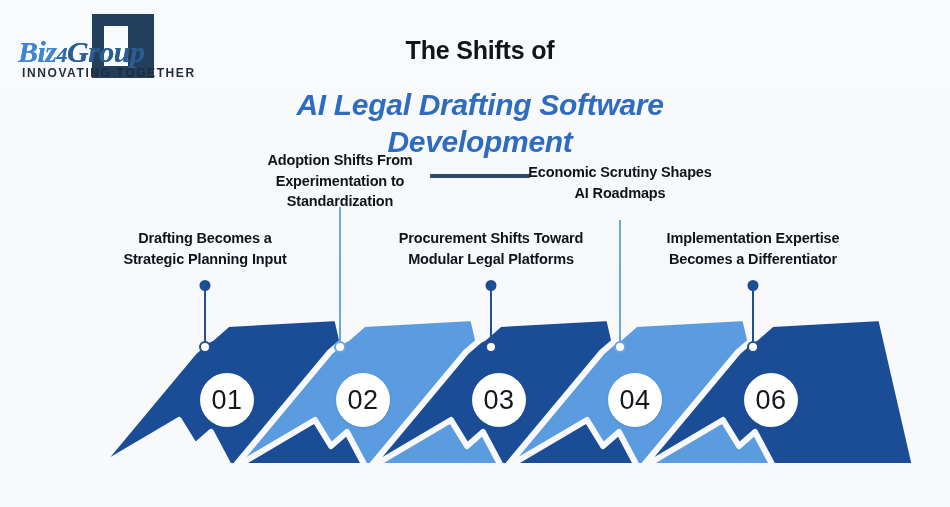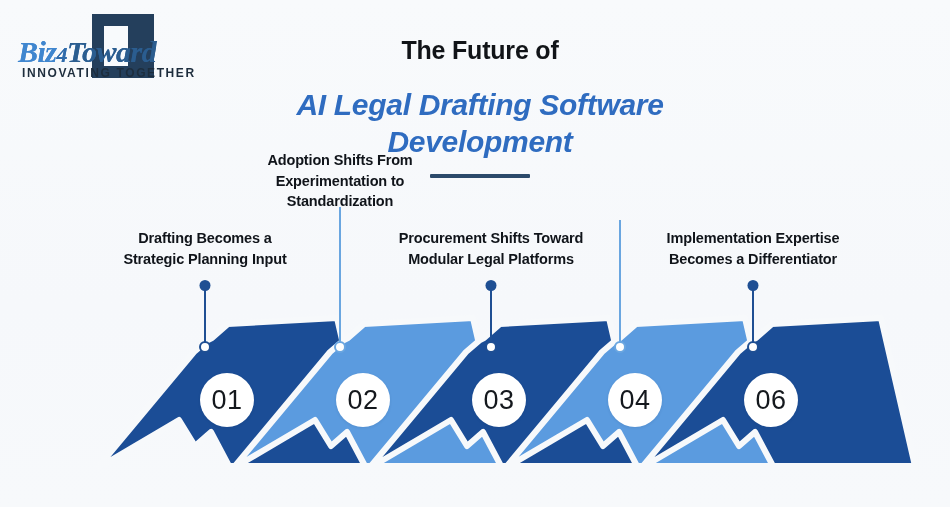--- a/index.html
+++ b/index.html
@@ -124,26 +124,26 @@
 </style>
 </head>
 <body>
 
 <div id="stage">
 
   <div id="logo">
     <div class="bracket"></div>
     <div class="bracket-inner"></div>
     <div class="bracket-bar"></div>
-    <div class="wordmark"><span class="biz">Biz</span><span class="four">4</span><span class="group">Toward</span></div>
+    <div class="wordmark"><span class="biz">Biz</span><span class="four">4</span><span class="group">Group</span></div>
     <div class="tagline">INNOVATING TOGETHER</div>
   </div>
 
   <div id="title-block">
-    <div id="title-line1">The Future of</div>
+    <div id="title-line1">The Shifts of</div>
     <div id="title-line2">AI Legal Drafting Software Development</div>
     <div id="title-rule"></div>
   </div>
 
   <svg id="arrow-layer" width="950" height="507" viewBox="0 0 950 507" style="position:absolute;left:0;top:0;">
     <g id="arrow-group">
         <path d="M 99 466 L 194 352 L 208 340 L 212 338 L 228 324 L 337 318 L 371 466 L 229 466 L 211 432 L 195 446 L 179 420 L 101 466 Z" fill="#1b4d96" stroke="#f7f9fb" stroke-width="6" stroke-linejoin="round"></path>
         <path d="M 235 466 L 330 352 L 344 340 L 348 338 L 364 324 L 473 318 L 507 466 L 365 466 L 347 432 L 331 446 L 315 420 L 237 466 Z" fill="#5b9bdf" stroke="#f7f9fb" stroke-width="6" stroke-linejoin="round"></path>
         <path d="M 371 466 L 466 352 L 480 340 L 484 338 L 500 324 L 609 318 L 643 466 L 501 466 L 483 432 L 467 446 L 451 420 L 373 466 Z" fill="#1b4d96" stroke="#f7f9fb" stroke-width="6" stroke-linejoin="round"></path>
         <path d="M 507 466 L 602 352 L 616 340 L 620 338 L 636 324 L 745 318 L 779 466 L 637 466 L 619 432 L 603 446 L 587 420 L 509 466 Z" fill="#5b9bdf" stroke="#f7f9fb" stroke-width="6" stroke-linejoin="round"></path>
@@ -169,20 +169,22 @@
       </div>
       <div class="num-badge" style="left: 336px; top: 373px;">02</div>
       <div class="step-label" style="left: 366px; top: 228px; width: 250px;">Procurement Shifts Toward
 Modular Legal Platforms</div>
       <div class="connector" style="left: 484px; top: 285px; width: 14px; height: 62px;">
         <div class="line" style="background: rgb(31, 79, 147);"></div>
         <div class="dot-top" style="background: rgb(31, 79, 147);"></div>
         <div class="dot-bottom" style="border-color: rgb(31, 79, 147);"></div>
       </div>
       <div class="num-badge" style="left: 472px; top: 373px;">03</div>
+      <div class="step-label" style="left: 495px; top: 162px; width: 250px;">Economic Scrutiny Shapes
+AI Roadmaps</div>
       <div class="connector" style="left: 613px; top: 220px; width: 14px; height: 127px;">
         <div class="line" style="background: rgb(106, 166, 224);"></div>
         <div class="dot-bottom" style="border-color: rgb(106, 166, 224);"></div>
       </div>
       <div class="num-badge" style="left: 608px; top: 373px;">04</div>
       <div class="step-label" style="left: 628px; top: 228px; width: 250px;">Implementation Expertise
 Becomes a Differentiator</div>
       <div class="connector" style="left: 746px; top: 285px; width: 14px; height: 62px;">
         <div class="line" style="background: rgb(31, 79, 147);"></div>
         <div class="dot-top" style="background: rgb(31, 79, 147);"></div>

